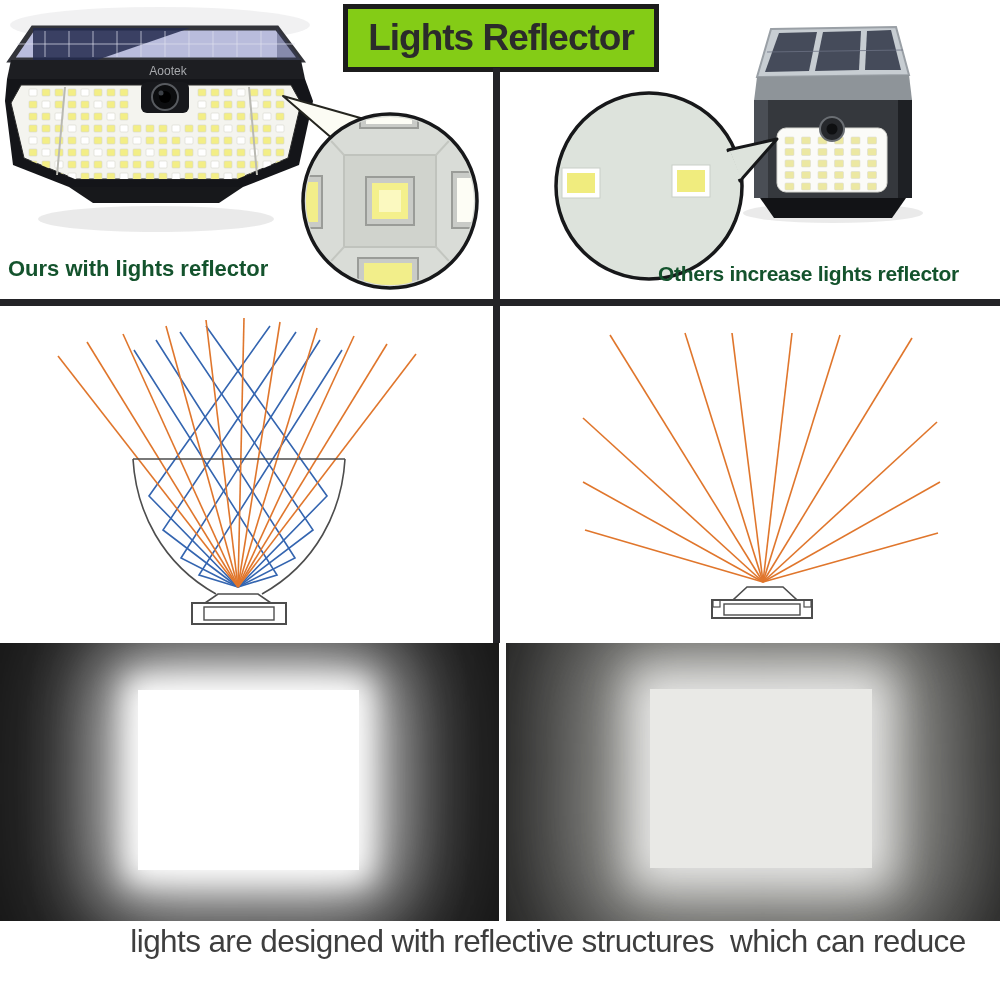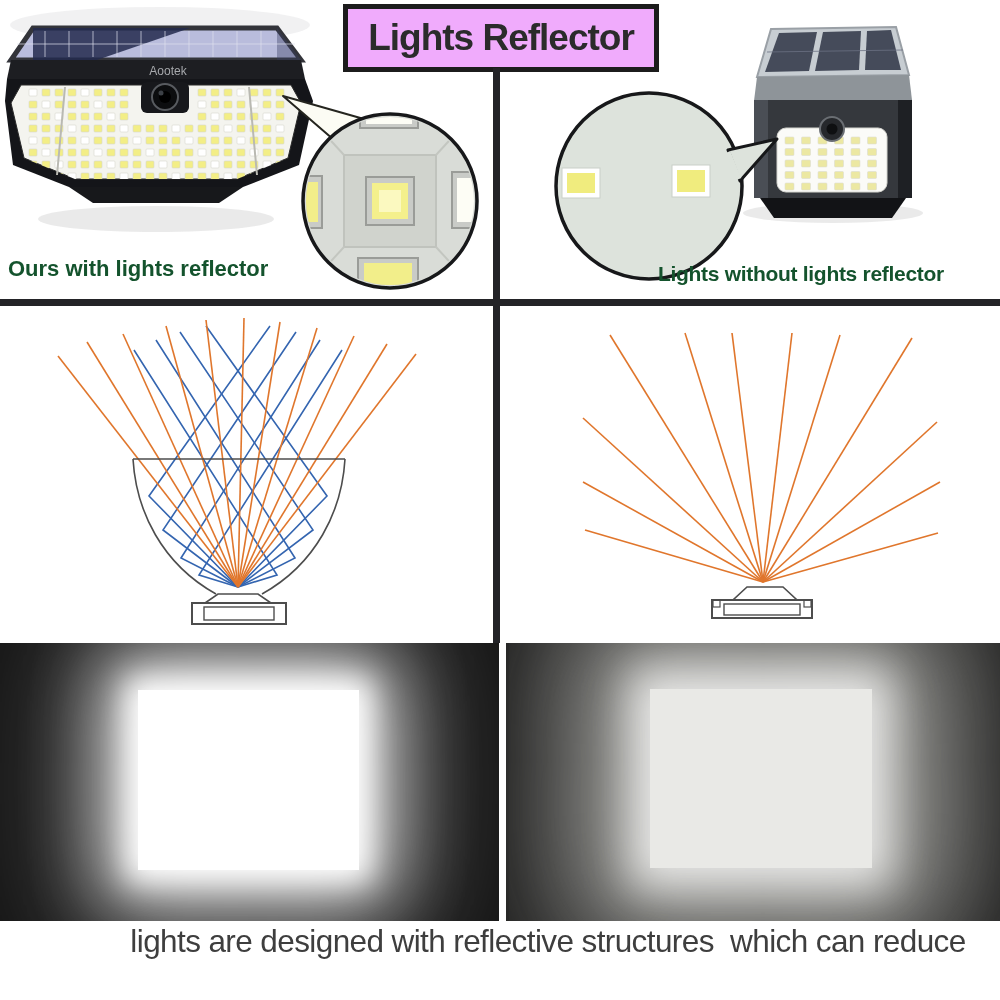--- a/index.html
+++ b/index.html
@@ -1,20 +1,20 @@
 <!DOCTYPE html>
 <html><head>
 <meta charset="utf-8">
 <style>
   html,body{margin:0;padding:0;background:#fff;}
   .canvas{position:relative;width:1000px;height:1000px;background:#ffffff;overflow:hidden;
           font-family:"Liberation Sans",sans-serif;}
   .abs{position:absolute;}
 
-  .title-box{left:343px;top:4px;width:306px;height:58px;border:5px solid #1c1c1c;background:#f0abfc;
+  .title-box{left:343px;top:4px;width:306px;height:58px;border:5px solid #1c1c1c;background:#84cc16;
              display:flex;align-items:center;justify-content:center;}
   .title-box span{font-size:37px;font-weight:bold;letter-spacing:-1px;color:#2b2b2b;}
 
   .caption{font-weight:bold;color:#14532d;white-space:nowrap;}
   .caption.left{left:8px;top:256px;font-size:22px;}
   .caption.right{left:658px;top:262px;font-size:21px;letter-spacing:-0.3px;}
 
   .h-divider{left:0;top:299px;width:1000px;height:7px;background:#232327;}
   .v-divider{left:493px;top:68px;width:7px;height:575px;background:#232327;}
 
@@ -308,21 +308,21 @@
     </g>
     <path d="M728,150 L777,139 L740,181 Z" fill="#dde3dc" stroke="#17181a" stroke-width="3" stroke-linejoin="round"></path>
     <path d="M728,152 L739,179" stroke="#dde3dc" stroke-width="5"></path>
   </svg>
 
   <div class="abs title-box">
     <span>Lights Reflector</span>
   </div>
 
   <div class="abs caption left">Ours with lights reflector</div>
-  <div class="abs caption right">Lights without lights reflector</div>
+  <div class="abs caption right">Others increase lights reflector</div>
 
   <div class="abs h-divider"></div>
   <div class="abs v-divider"></div>
 
   <svg class="abs" style="left:30px;top:306px;" width="460" height="337" viewBox="0 0 460 337">
     <g id="rays-left">
         <polyline points="208,281 119,190 240,20" fill="none" stroke="#3465b0" stroke-width="1.6"></polyline>
         <polyline points="208,281 133,224 266,26" fill="none" stroke="#3465b0" stroke-width="1.6"></polyline>
         <polyline points="208,281 151,252 290,34" fill="none" stroke="#3465b0" stroke-width="1.6"></polyline>
         <polyline points="208,281 169,269 312,44" fill="none" stroke="#3465b0" stroke-width="1.6"></polyline>

